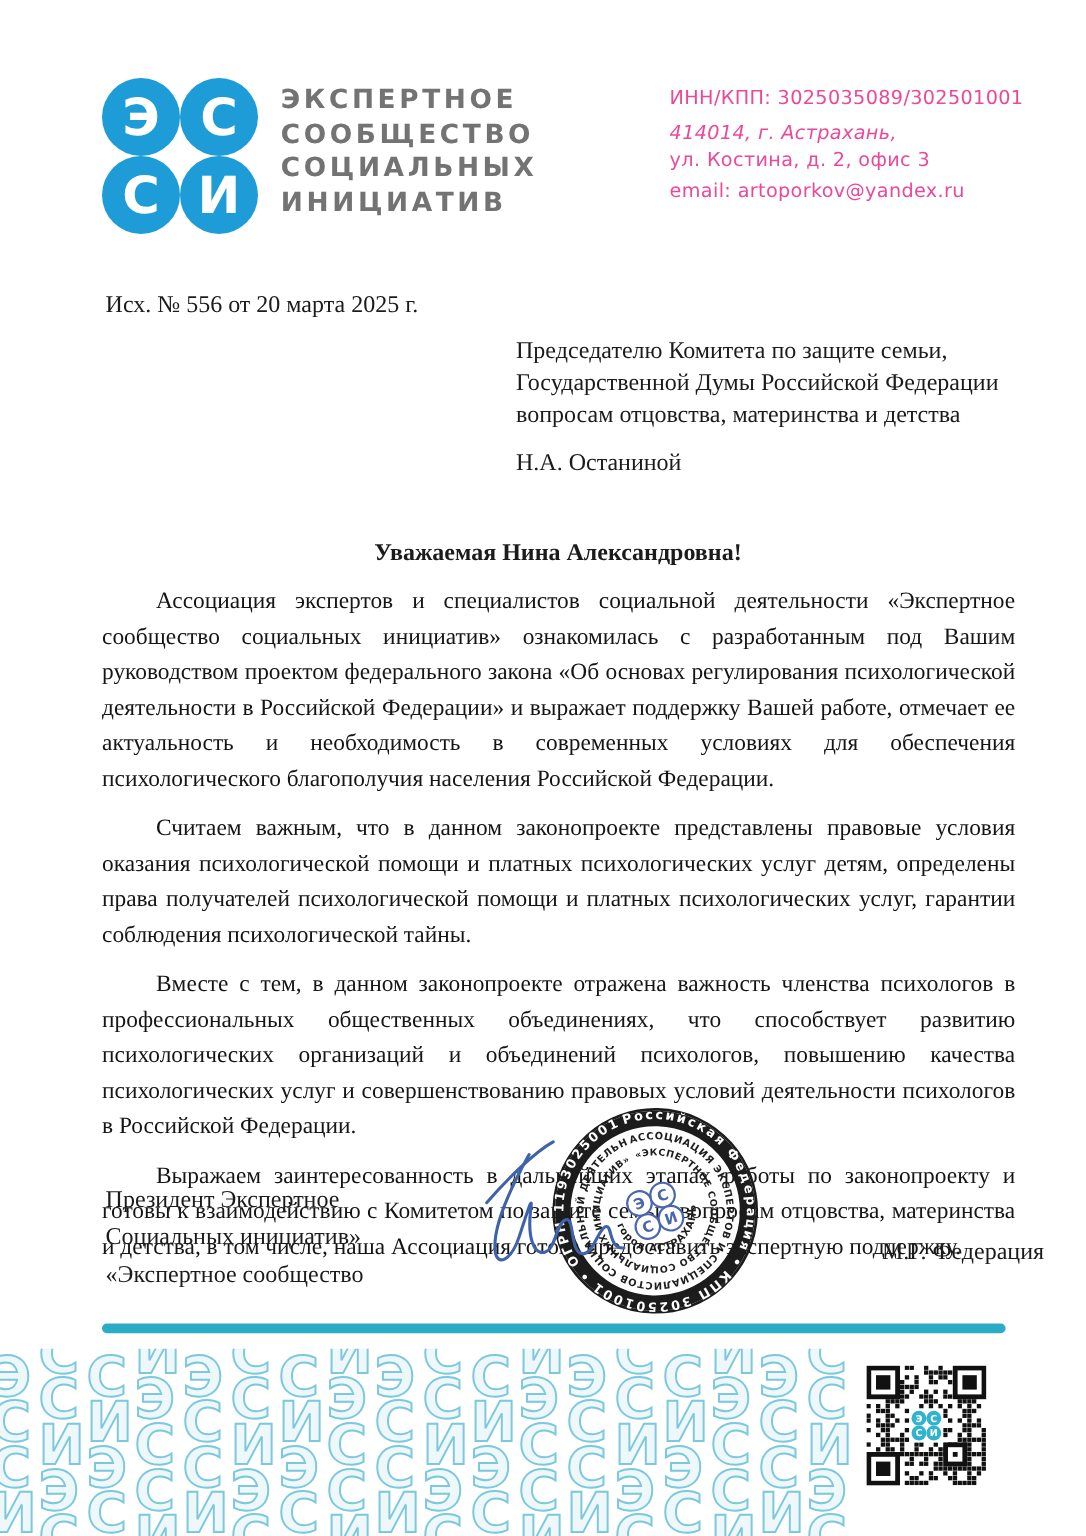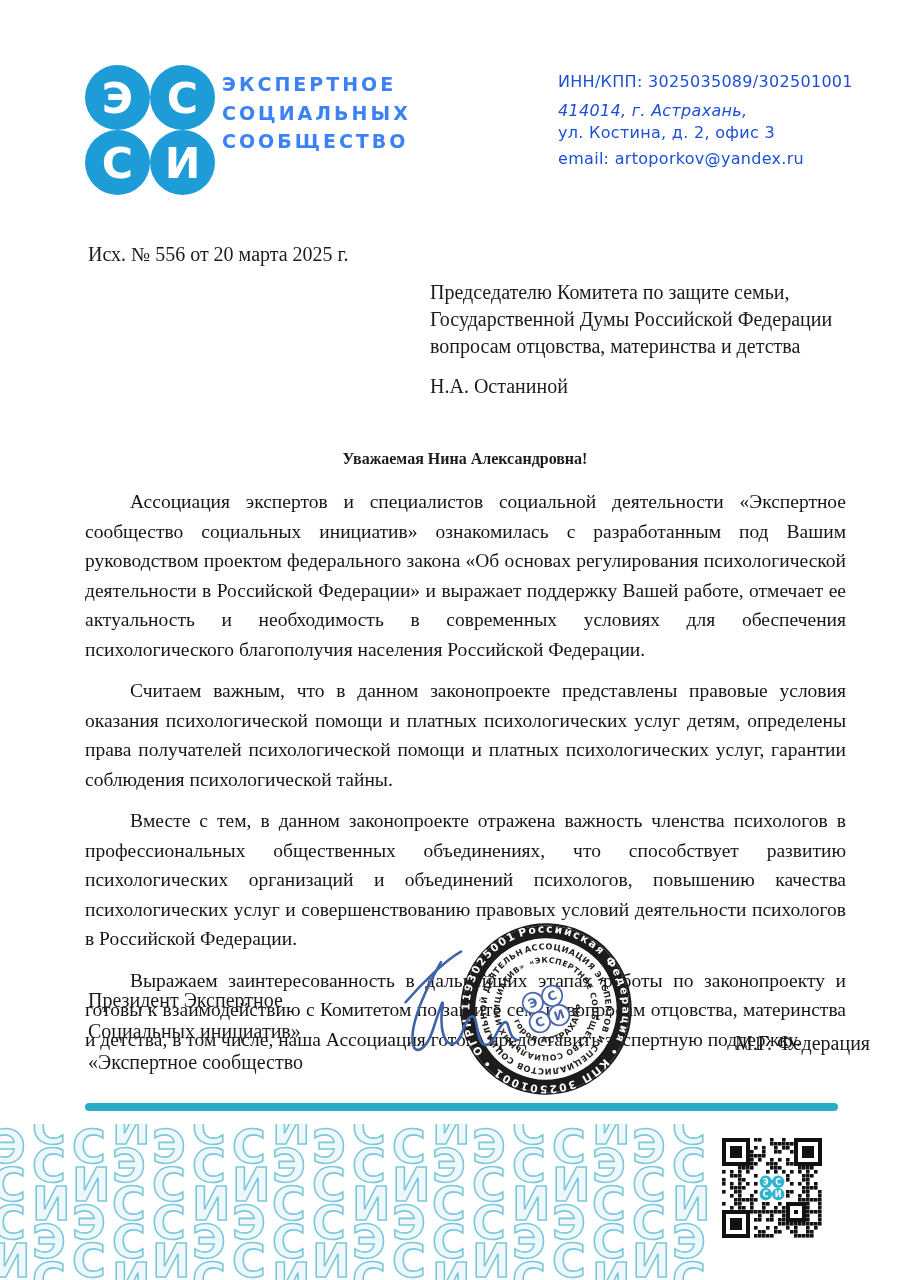--- a/index.html
+++ b/index.html
@@ -4,42 +4,42 @@
 <style>
   html,body{margin:0;padding:0;background:#e9e9e9;}
   .page{
     position:relative;width:905px;height:1280px;background:#ffffff;
     margin:0 auto;overflow:hidden;
     font-family:"Liberation Serif",serif;color:#1b1b1b;
   }
   
   .logo{position:absolute;left:84px;top:64px;width:132px;height:132px;}
   .org-name{
-    position:absolute;left:222px;top:70px;
+    position:absolute;left:234px;top:70px;
     font-family:"DejaVu Sans",sans-serif;font-weight:bold;
-    font-size:19px;line-height:28.5px;letter-spacing:3px;color:#3b82f6;
+    font-size:22px;line-height:28.5px;letter-spacing:3px;color:#737373;
   }
   .contact{
     position:absolute;left:558px;top:72px;width:300px;
     font-family:"DejaVu Sans",sans-serif;font-size:16px;line-height:20px;
-    color:#1d4ed8;letter-spacing:0.3px;
+    color:#ec4899;letter-spacing:0.3px;
   }
   .contact p{margin:0;}
   .contact .g1{margin-bottom:9px;}
   .contact .g2{margin-bottom:10px;}
   .contact .g3{margin-bottom:2px;font-style:italic;}
   .contact .g4{margin-bottom:6px;}
   
   .ref-line{position:absolute;left:88px;top:243px;font-size:20px;}
   .addressee{position:absolute;left:430px;top:279px;width:420px;font-size:20px;line-height:27px;}
   .addressee p{margin:0;}
   .addressee-name{margin-top:13px !important;font-weight:normal;}
   .salutation{
     position:absolute;left:85px;top:450px;width:760px;
-    text-align:center;font-weight:bold;font-size:16px;
+    text-align:center;font-weight:bold;font-size:20px;
   }
   .body-text{position:absolute;left:85px;top:487px;width:761px;}
   .body-text p{
     margin:0 0 12px 0;font-size:19.5px;line-height:29.5px;
     text-align:justify;text-indent:45px;color:#151515;
   }
   
   .signer-title{position:absolute;left:88px;top:985px;font-size:20px;line-height:31px;}
   .signer-title p{margin:0;}
   .signer-name{position:absolute;left:735px;top:1032px;font-size:20px;}
@@ -77,22 +77,23 @@
     <circle cx="97" cy="97" r="32" fill="var(--brand-blue,#1d9cd8)"></circle>
     <text x="33" y="48" text-anchor="middle" font-family="DejaVu Sans,sans-serif" font-weight="bold" font-size="42" fill="#ffffff">Э</text>
     <text x="97" y="48" text-anchor="middle" font-family="DejaVu Sans,sans-serif" font-weight="bold" font-size="42" fill="#ffffff">С</text>
     <text x="33" y="112" text-anchor="middle" font-family="DejaVu Sans,sans-serif" font-weight="bold" font-size="42" fill="#ffffff">С</text>
     <text x="97" y="112" text-anchor="middle" font-family="DejaVu Sans,sans-serif" font-weight="bold" font-size="42" fill="#ffffff">И</text>
     <path d="M65,50 C68.5,60 70,61.5 80,65 C70,68.5 68.5,70 65,80 C61.5,70 60,68.5 50,65 C60,61.5 61.5,60 65,50 Z" fill="#ffffff"></path>
   </svg>
 
   <div class="org-name">
     <div>ЭКСПЕРТНОЕ</div>
+    <div>СООБЩЕСТВО</div>
     <div>СОЦИАЛЬНЫХ</div>
-    <div>СООБЩЕСТВО</div>
+    <div>ИНИЦИАТИВ</div>
   </div>
 
   <div class="contact">
     <p class="g1">ИНН/КПП: 3025035089/302501001</p>
     <p class="g3">414014, г. Астрахань,</p>
     <p class="g4">ул. Костина, д. 2, офис 3</p>
     <p>email: artoporkov@yandex.ru</p>
   </div>
 
   <div class="ref-line">Исх. № 556 от 20 марта 2025 г.</div>

